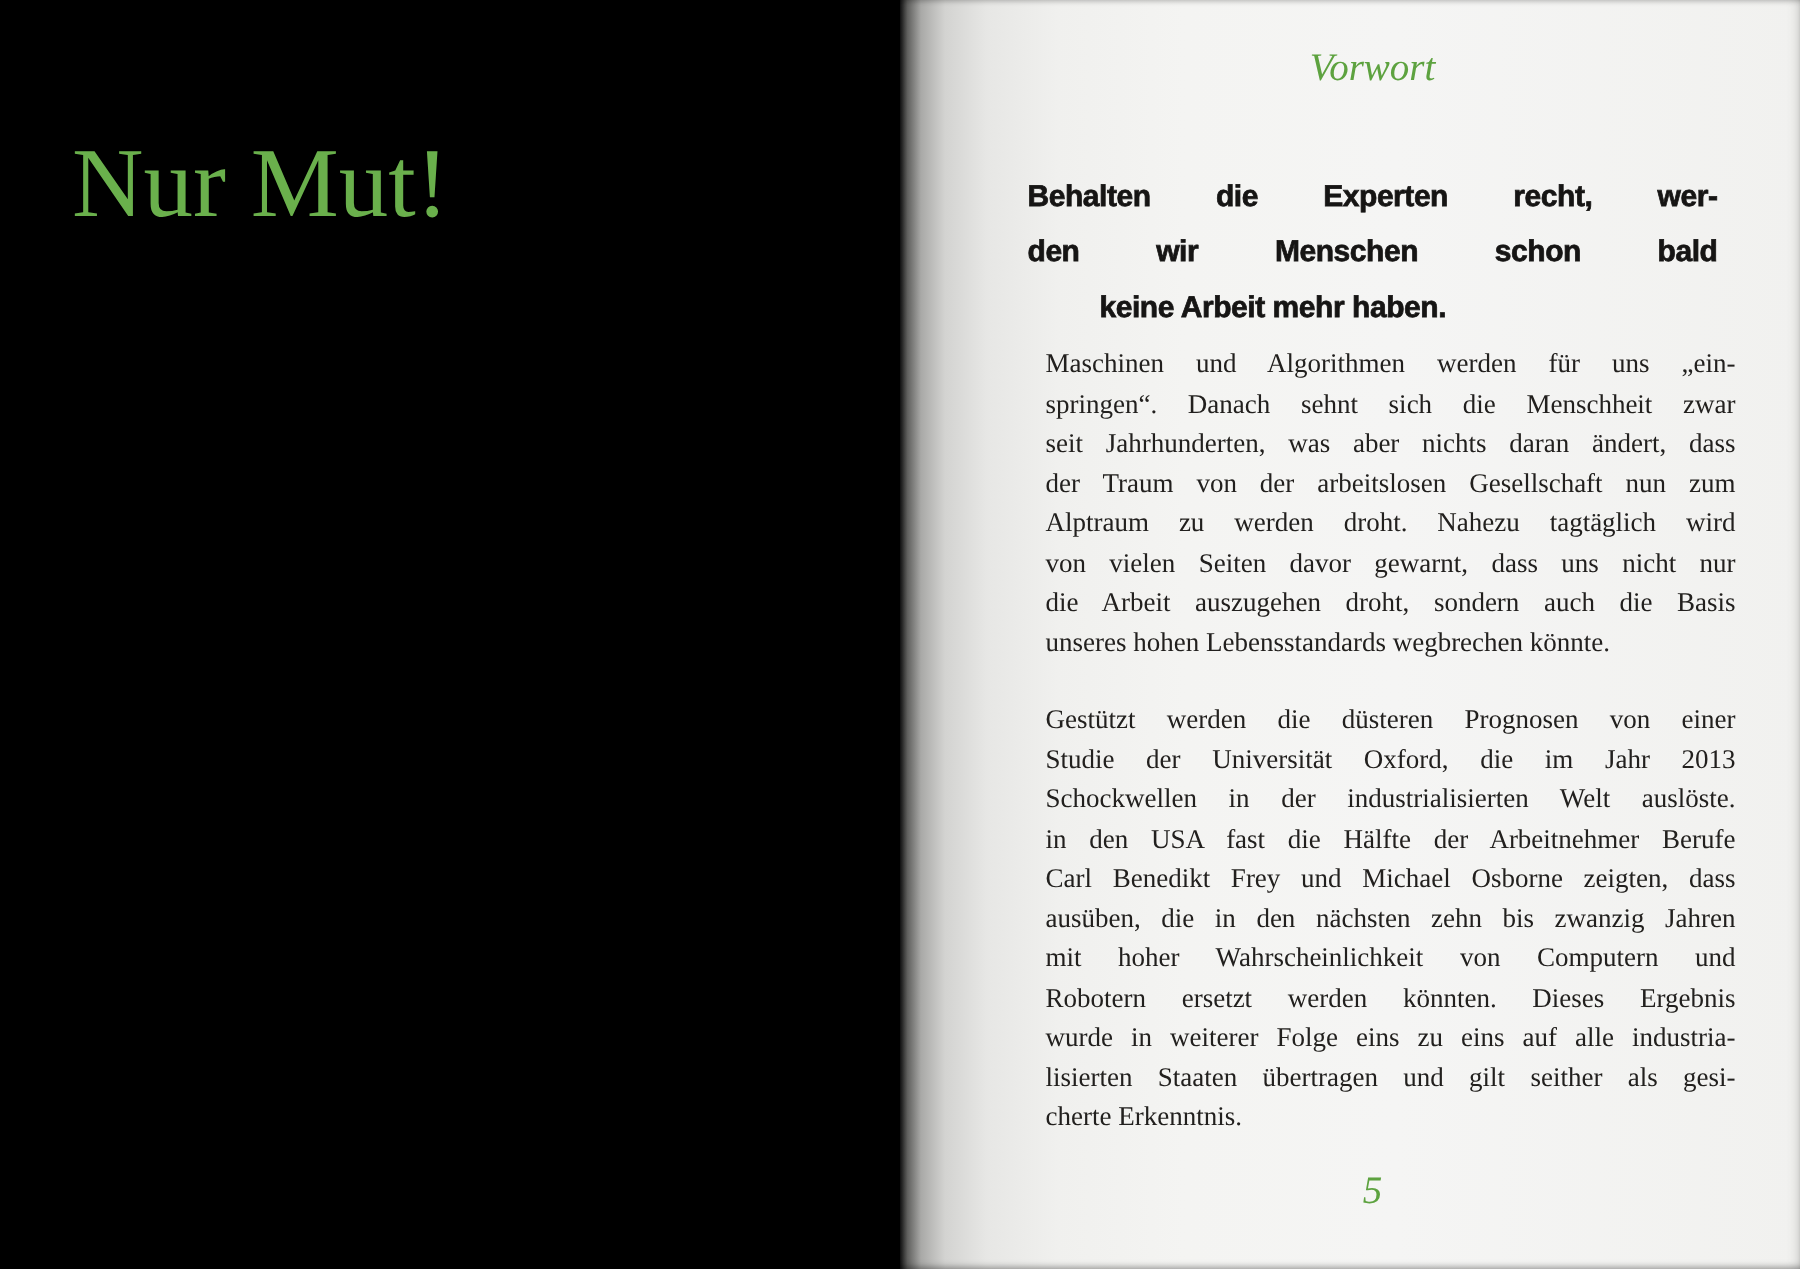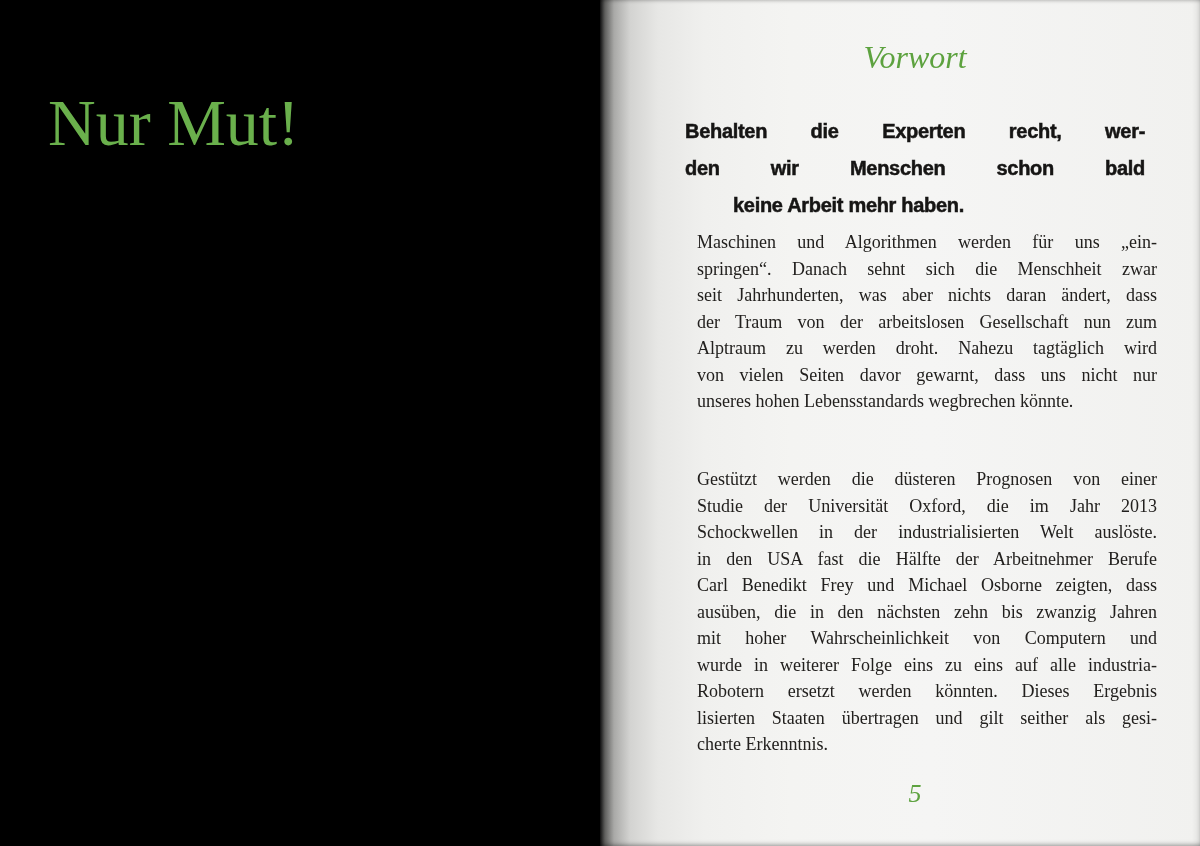--- a/index.html
+++ b/index.html
@@ -66,26 +66,26 @@
   .column {
     position: absolute;
     left: 85px;
     top: 0;
     width: 460px;
     height: 846px;
   }
 
   .chapter-header {
     position: absolute;
-    top: 42px;
+    top: 30px;
     left: 0;
     width: 100%;
     text-align: center;
     font-style: italic;
-    font-size: 32px;
+    font-size: 26px;
     line-height: 30px;
     color: var(--green-accent, #5da23f);
   }
 
   .heading {
     position: absolute;
     top: 113px;
     left: 0;
     width: 100%;
     font-family: "Liberation Sans", "DejaVu Sans", sans-serif;
@@ -157,33 +157,34 @@
         <div class="hl last">keine Arbeit mehr haben.</div>
       </div>
 
       <div class="para p1">
         <div class="bl">Maschinen und Algorithmen werden für uns „ein-</div>
         <div class="bl">springen“. Danach sehnt sich die Menschheit zwar</div>
         <div class="bl">seit Jahrhunderten, was aber nichts daran ändert, dass</div>
         <div class="bl">der Traum von der arbeitslosen Gesellschaft nun zum</div>
         <div class="bl">Alptraum zu werden droht. Nahezu tagtäglich wird</div>
         <div class="bl">von vielen Seiten davor gewarnt, dass uns nicht nur</div>
+        <div class="bl">die Arbeit auszugehen droht, sondern auch die Basis</div>
         <div class="bl last">unseres hohen Lebensstandards wegbrechen könnte.</div>
       </div>
 
       <div class="para p2">
         <div class="bl">Gestützt werden die düsteren Prognosen von einer</div>
         <div class="bl">Studie der Universität Oxford, die im Jahr 2013</div>
         <div class="bl">Schockwellen in der industrialisierten Welt auslöste.</div>
         <div class="bl">in den USA fast die Hälfte der Arbeitnehmer Berufe</div>
         <div class="bl">Carl Benedikt Frey und Michael Osborne zeigten, dass</div>
         <div class="bl">ausüben, die in den nächsten zehn bis zwanzig Jahren</div>
         <div class="bl">mit hoher Wahrscheinlichkeit von Computern und</div>
+        <div class="bl">Robotern ersetzt werden könnten. Dieses Ergebnis</div>
         <div class="bl">wurde in weiterer Folge eins zu eins auf alle industria-</div>
-        <div class="bl">Robotern ersetzt werden könnten. Dieses Ergebnis</div>
         <div class="bl">lisierten Staaten übertragen und gilt seither als gesi-</div>
         <div class="bl last">cherte Erkenntnis.</div>
       </div>
 
       <div class="page-number">5</div>
 
     </div>
   </div>
 
 </div>

